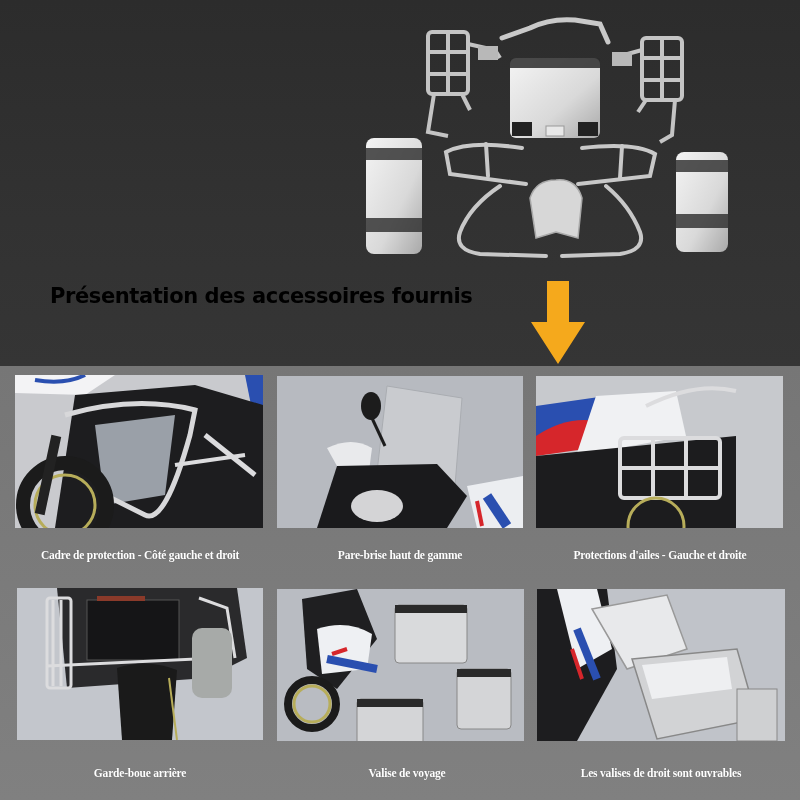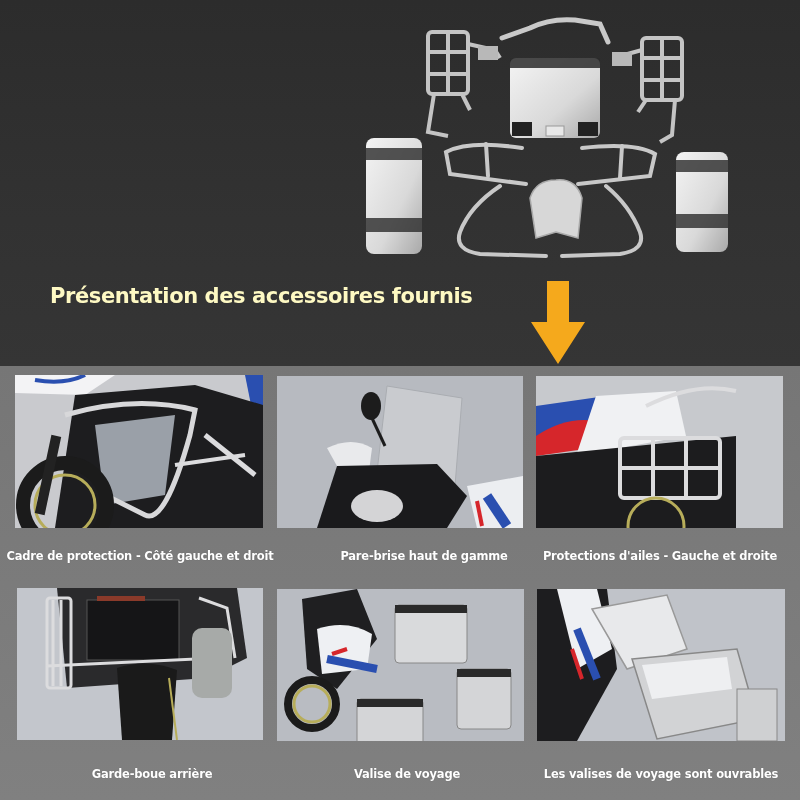--- a/index.html
+++ b/index.html
@@ -16,35 +16,36 @@
   .bottom-band {
     position: absolute; left: 0; top: 366px; width: 800px; height: 434px;
     background: linear-gradient(180deg, #767676 0%, #7b7b7b 50%, #808080 100%);
   }
   .accessories {
     position: absolute; left: 350px; top: 0; width: 450px; height: 280px;
   }
   .accessories svg { width: 100%; height: 100%; display: block; }
   .headline {
     position: absolute; left: 50px; top: 284px;
-    color: #fef9c3; font-weight: bold; font-size: 21px; letter-spacing: -0.4px;
+    color: #000000; font-weight: bold; font-size: 21px; letter-spacing: -0.4px;
     white-space: nowrap;
   }
   .arrow {
     position: absolute; left: 528px; top: 280px; width: 60px; height: 86px;
   }
   .photo {
     position: absolute; overflow: hidden;
     background: #c3c5c9;
   }
   .photo svg { width: 100%; height: 100%; display: block; }
   .caption {
     position: absolute; color: #ffffff; font-weight: bold; font-size: 11.5px;
     text-align: center; white-space: nowrap; letter-spacing: -0.2px;
     text-shadow: 0 0 1px rgba(0,0,0,0.25);
+    font-family: Liberation Serif, serif;
   }
 </style>
 </head>
 <body>
 
 <div class="top-band"></div>
 <div class="bottom-band"></div>
 
 <div class="accessories">
   <svg viewBox="0 0 450 280" xmlns="http://www.w3.org/2000/svg">
@@ -140,21 +141,21 @@
     <ellipse cx="94" cy="30" rx="10" ry="14" fill="#1c1c1c"></ellipse>
     <path d="M94 40 L108 70" stroke="#1c1c1c" stroke-width="3"></path>
     <path d="M50 72 Q75 60 95 72 L92 95 L60 90 Z" fill="#e9eaec"></path>
     <path d="M60 90 L160 88 L190 120 L170 152 L40 152 Z" fill="#1a1a1c"></path>
     <ellipse cx="100" cy="130" rx="26" ry="16" fill="#d4d4d6"></ellipse>
     <path d="M190 110 L246 100 L246 152 L200 152 Z" fill="#eceef1"></path>
     <path d="M210 120 L230 150" stroke="#2a4fb0" stroke-width="10"></path>
     <path d="M200 125 L205 150" stroke="#d6262b" stroke-width="4"></path>
   </svg>
 </div>
-<div class="caption" style="left:272px; top:549px; width:256px;margin-left:24px;">Pare-brise haut de gamme</div>
+<div class="caption" style="left:272px; top:549px; width:256px;">Pare-brise haut de gamme</div>
 
 <div class="photo" style="left:536px; top:376px; width:247px; height:152px;">
   <svg viewBox="0 0 247 152" preserveAspectRatio="none" xmlns="http://www.w3.org/2000/svg">
     <rect width="247" height="152" fill="#c7c9cd"></rect>
     <path d="M0 30 L70 20 L90 40 L0 70 Z" fill="#2a4fb0"></path>
     <path d="M0 60 Q30 40 60 45 L70 70 L0 80 Z" fill="#d6262b"></path>
     <path d="M60 20 L140 15 L150 60 L40 80 Z" fill="#f0f1f3"></path>
     <path d="M0 80 L200 60 L200 152 L0 152 Z" fill="#1c1c1e"></path>
     <g fill="none" stroke="#dcdcde" stroke-width="4">
       <rect x="84" y="62" width="100" height="60" rx="4"></rect>
@@ -179,21 +180,21 @@
       <line x1="36" y1="12" x2="36" y2="98"></line>
         <line x1="44" y1="12" x2="44" y2="98"></line>
       <path d="M30 78 L200 70 L210 80"></path>
       <path d="M182 10 L210 20 L218 70"></path>
     </g>
     <rect x="175" y="40" width="40" height="70" rx="10" fill="#a7aaa8"></rect>
     <path d="M100 80 Q130 70 160 82 L155 152 L105 152 Z" fill="#1a1a1a"></path>
     <line x1="152" y1="90" x2="160" y2="152" stroke="#b7ad5a" stroke-width="2"></line>
   </svg>
 </div>
-<div class="caption" style="left:12px; top:767px; width:280px;">Garde-boue arrière</div>
+<div class="caption" style="left:0; top:767px; width:280px;">Garde-boue arrière</div>
 
 <div class="photo" style="left:277px; top:589px; width:247px; height:152px;">
   <svg viewBox="0 0 247 152" preserveAspectRatio="none" xmlns="http://www.w3.org/2000/svg">
     <rect width="247" height="152" fill="#b9bcc2"></rect>
     <path d="M25 10 L80 0 L100 50 L60 100 L30 80 Z" fill="#1f1f21"></path>
     <path d="M40 40 Q70 30 95 45 L90 80 L45 85 Z" fill="#eef0f3"></path>
     <path d="M50 70 L100 80" stroke="#2a4fb0" stroke-width="8"></path>
     <path d="M55 65 L70 60" stroke="#d6262b" stroke-width="4"></path>
     <circle cx="35" cy="115" r="24" fill="none" stroke="#1b1b1b" stroke-width="8"></circle>
     <circle cx="35" cy="115" r="18" fill="none" stroke="#b7ad5a" stroke-width="3"></circle>
@@ -213,13 +214,13 @@
     <path d="M0 0 L70 0 L80 80 L40 152 L0 152 Z" fill="#1d1d1f"></path>
     <path d="M20 0 L60 0 L75 60 L40 80 Z" fill="#eef0f3"></path>
     <path d="M40 40 L60 90" stroke="#2a4fb0" stroke-width="8"></path>
     <path d="M35 60 L45 90" stroke="#d6262b" stroke-width="4"></path>
     <path d="M55 20 L130 6 L150 60 L90 80 Z" fill="#e8e9eb" stroke="#999" stroke-width="1.5"></path>
     <path d="M95 70 L200 60 L220 130 L120 150 Z" fill="#d2d3d5" stroke="#888" stroke-width="1.5"></path>
     <path d="M105 76 L190 68 L195 100 L115 110 Z" fill="#eeeff1"></path>
     <rect x="200" y="100" width="40" height="52" fill="#cfd0d2" stroke="#888"></rect>
   </svg>
 </div>
-<div class="caption" style="left:522px; top:767px; width:278px;">Les valises de voyage sont ouvrables</div>
+<div class="caption" style="left:522px; top:767px; width:278px;">Les valises de droit sont ouvrables</div>
 
 </body></html>

